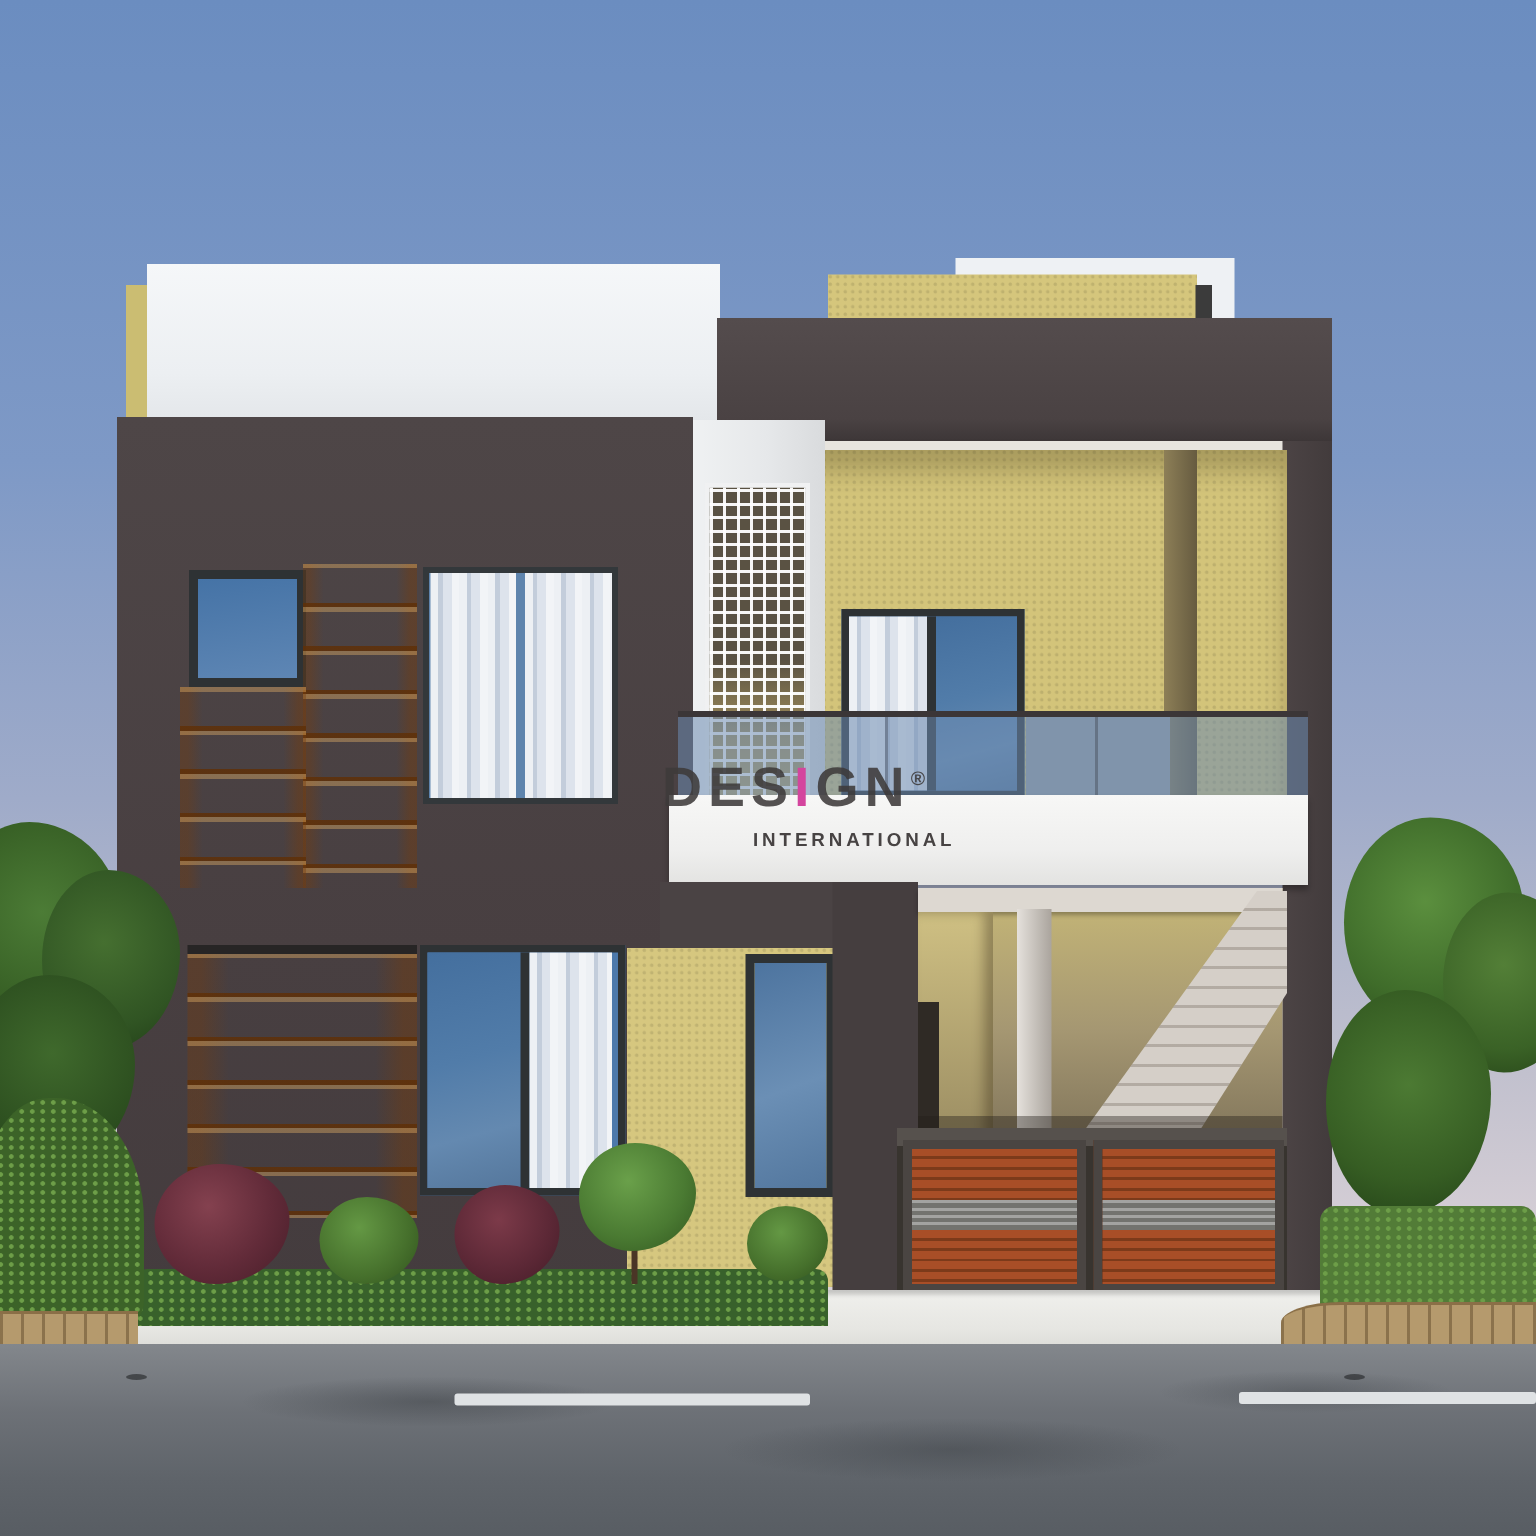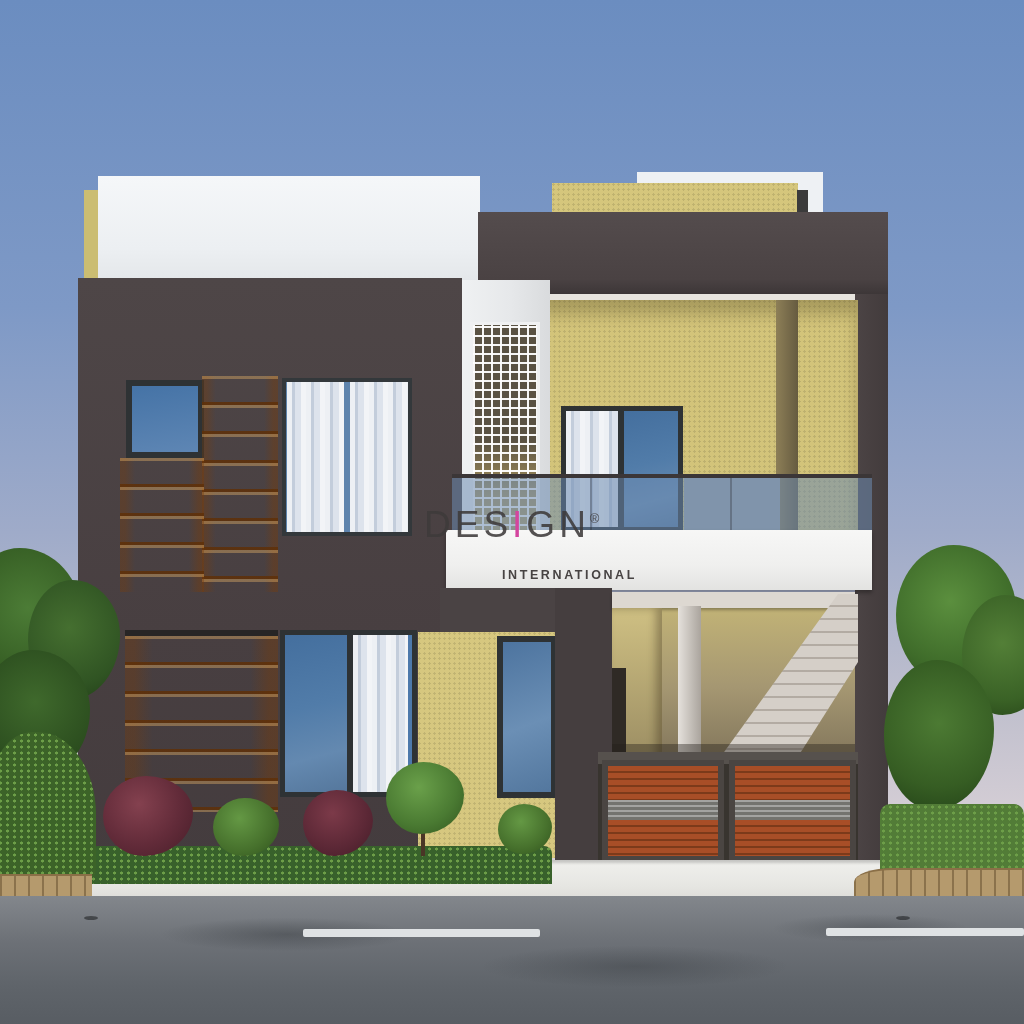--- a/index.html
+++ b/index.html
@@ -13,25 +13,25 @@
     background-image:repeating-linear-gradient(180deg, rgba(255,196,110,.35) 0 3px, transparent 3px 26px, rgba(95,48,8,.85) 26px 29px),
     linear-gradient(90deg, rgba(120,60,10,.35) 0 6%, transparent 18% 82%, rgba(120,60,10,.4) 94% 100%);}
   .glass{background:linear-gradient(165deg,#446f9e 0%,#517ca9 45%,#6489b0 75%,#55779c 100%);}
   .curtainfold{background:
     repeating-linear-gradient(90deg,#edf0f4 0 5px,#c3cddb 5px 8px,#dde3ec 8px 14px,#f2f4f7 14px 19px);}
   .frame{box-sizing:border-box;border:5px solid #2e3234;}
   
   .blob{border-radius:48% 52% 55% 45%/50% 46% 54% 50%;}
   .leafy{background-image:radial-gradient(circle,#6d9e48 1.3px,transparent 1.8px);background-size:7px 6px;}
   
-  #wm-line1{font-weight:normal;font-size:37px;letter-spacing:4px;color:rgba(62,58,58,.88);}
+  #wm-line1{font-weight:bold;font-size:37px;letter-spacing:4px;color:rgba(62,58,58,.88);text-align:center;}
   #wm-line1 .accent{color:#d4459e;}
   #wm-reg{font-size:13px;vertical-align:14px;letter-spacing:0;}
   #wm-line2{font-weight:bold;font-size:44px;letter-spacing:3px;color:#d4459e;line-height:30px;}
-  #wm-line3{font-weight:bold;font-size:12.5px;letter-spacing:2.6px;color:#474343;margin-top:22px;}
+  #wm-line3{font-weight:bold;font-size:12.5px;letter-spacing:2.6px;color:#474343;margin-top:7px;}
 </style>
 </head>
 <body>
 
 <div id="stage">
 
   <div class="abs" style="left:84px;top:190px;width:16px;height:92px;background:#cbbd72;"></div>
   <div class="abs" style="left:98px;top:176px;width:382px;height:104px;background:linear-gradient(180deg,#f5f7f9 0%,#eceff2 70%,#e4e7ea 100%);"></div>
   <div class="abs" style="left:637px;top:172px;width:186px;height:88px;background:#eef1f4;"></div>
   <div class="abs stucco" style="left:552px;top:183px;width:246px;height:77px;background-color:#d5c67c;"></div>

